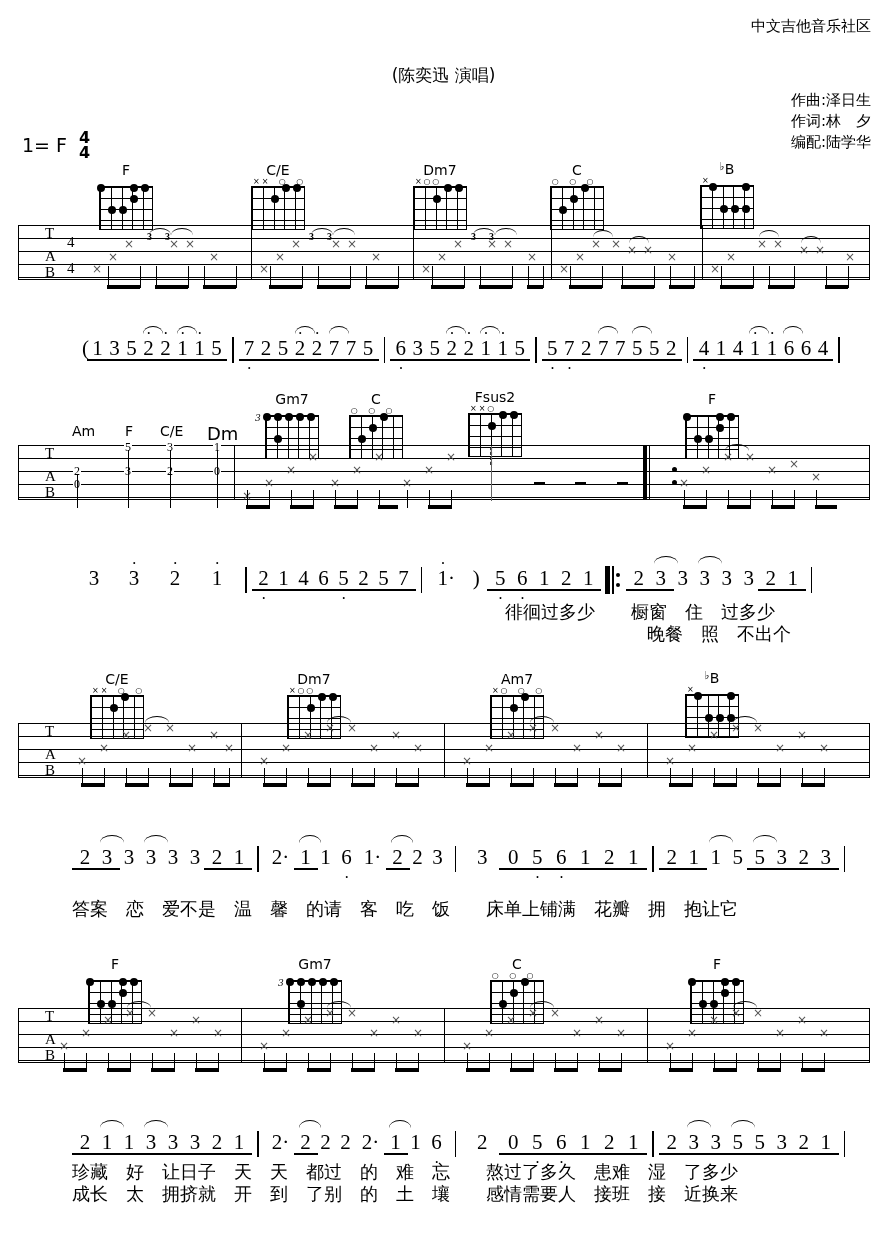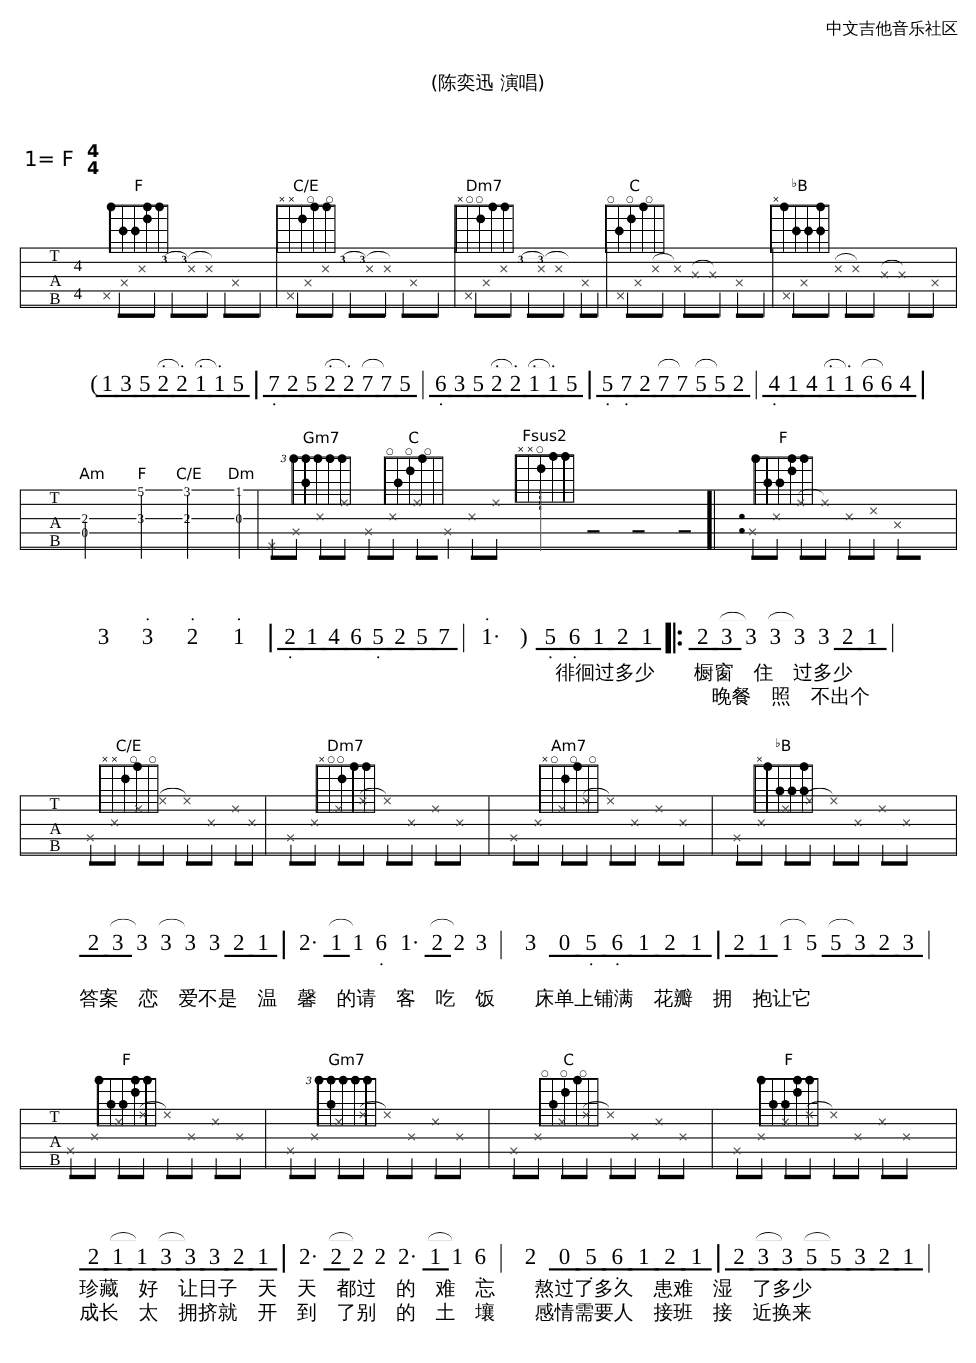--- a/index.html
+++ b/index.html
@@ -263,20 +263,25 @@
   }
 </style>
 </head>
 <body>
 
 <div id="page">
 
   <div class="community">中文吉他音乐社区</div>
   <div class="subtitle">(陈奕迅 演唱)</div>
 
+  <div class="credits">
+    <div>作曲:泽日生</div>
+    <div>作词:林　夕</div>
+    <div>编配:陆学华</div>
+  </div>
 
   <div class="keysig">
     <span>1= F</span>
     <span class="timesig-stack">
       <span>4</span>
       <span>4</span>
     </span>
   </div>
 
   <div class="chordbox" style="left:99px; top:163px;">
@@ -632,21 +637,21 @@
         <i class="dot" style="left:30px; top:8px;"></i>
         <i class="dot" style="left:8px;  top:19px;"></i>
         <i class="dot" style="left:19px; top:19px;"></i>
       </div>
     </div>
   </div>
 
   <div style="position:absolute; left:72px; top:423px; font-size:14px; font-family:'DejaVu Sans',sans-serif;">Am</div>
   <div style="position:absolute; left:125px; top:423px; font-size:14px; font-family:'DejaVu Sans',sans-serif;">F</div>
   <div style="position:absolute; left:160px; top:423px; font-size:14px; font-family:'DejaVu Sans',sans-serif;">C/E</div>
-  <div style="position:absolute; left:207px; top:423px; font-size:14px; font-family:'DejaVu Sans',sans-serif;">Dm</div>
+  <div style="position:absolute; left:207px; top:423px; font-size:18px; font-family:'DejaVu Sans',sans-serif;">Dm</div>
 
   <div class="staffsys" style="left:18px; top:445px; width:852px;">
     <div class="tabstaff">
       <div class="tabline" style="top:12px;"></div>
       <div class="tabline" style="top:25px;"></div>
       <div class="tabline" style="top:38px;"></div>
       <div class="tabline" style="top:51px;"></div>
 
       <div class="tabletter" style="left:26px; top:1px;">T</div>
       <div class="tabletter" style="left:26px; top:24px;">A</div>

